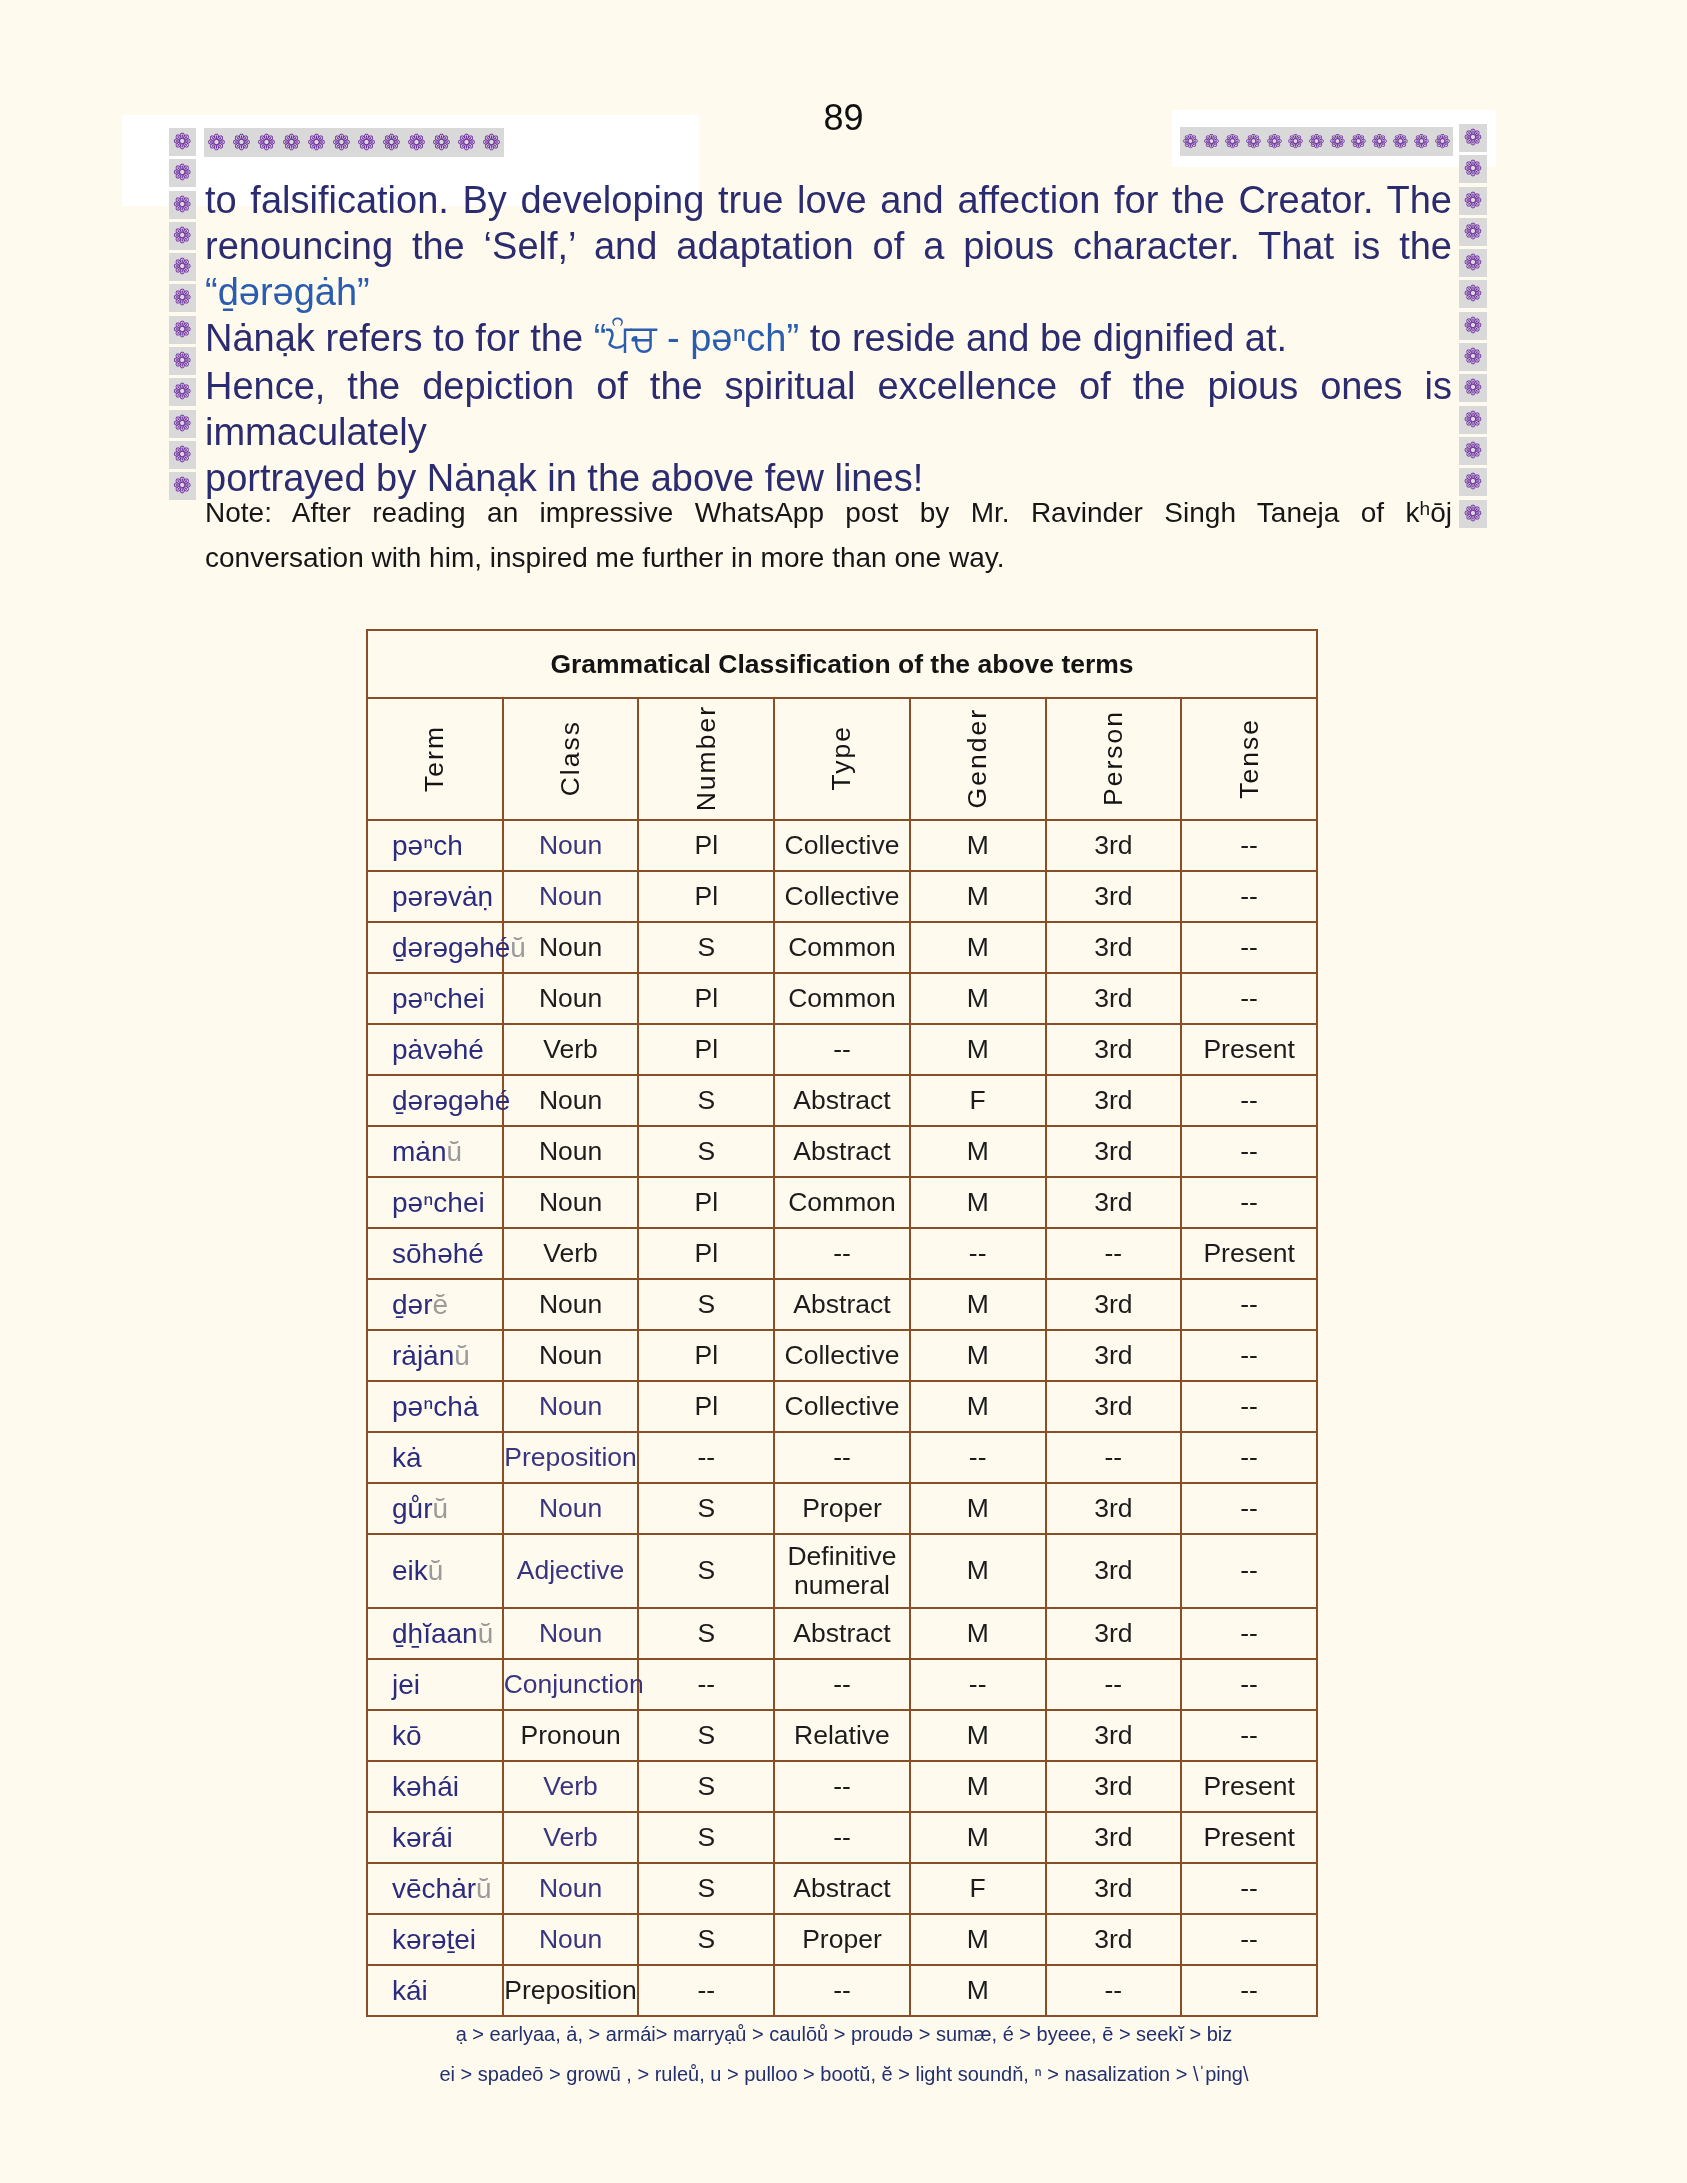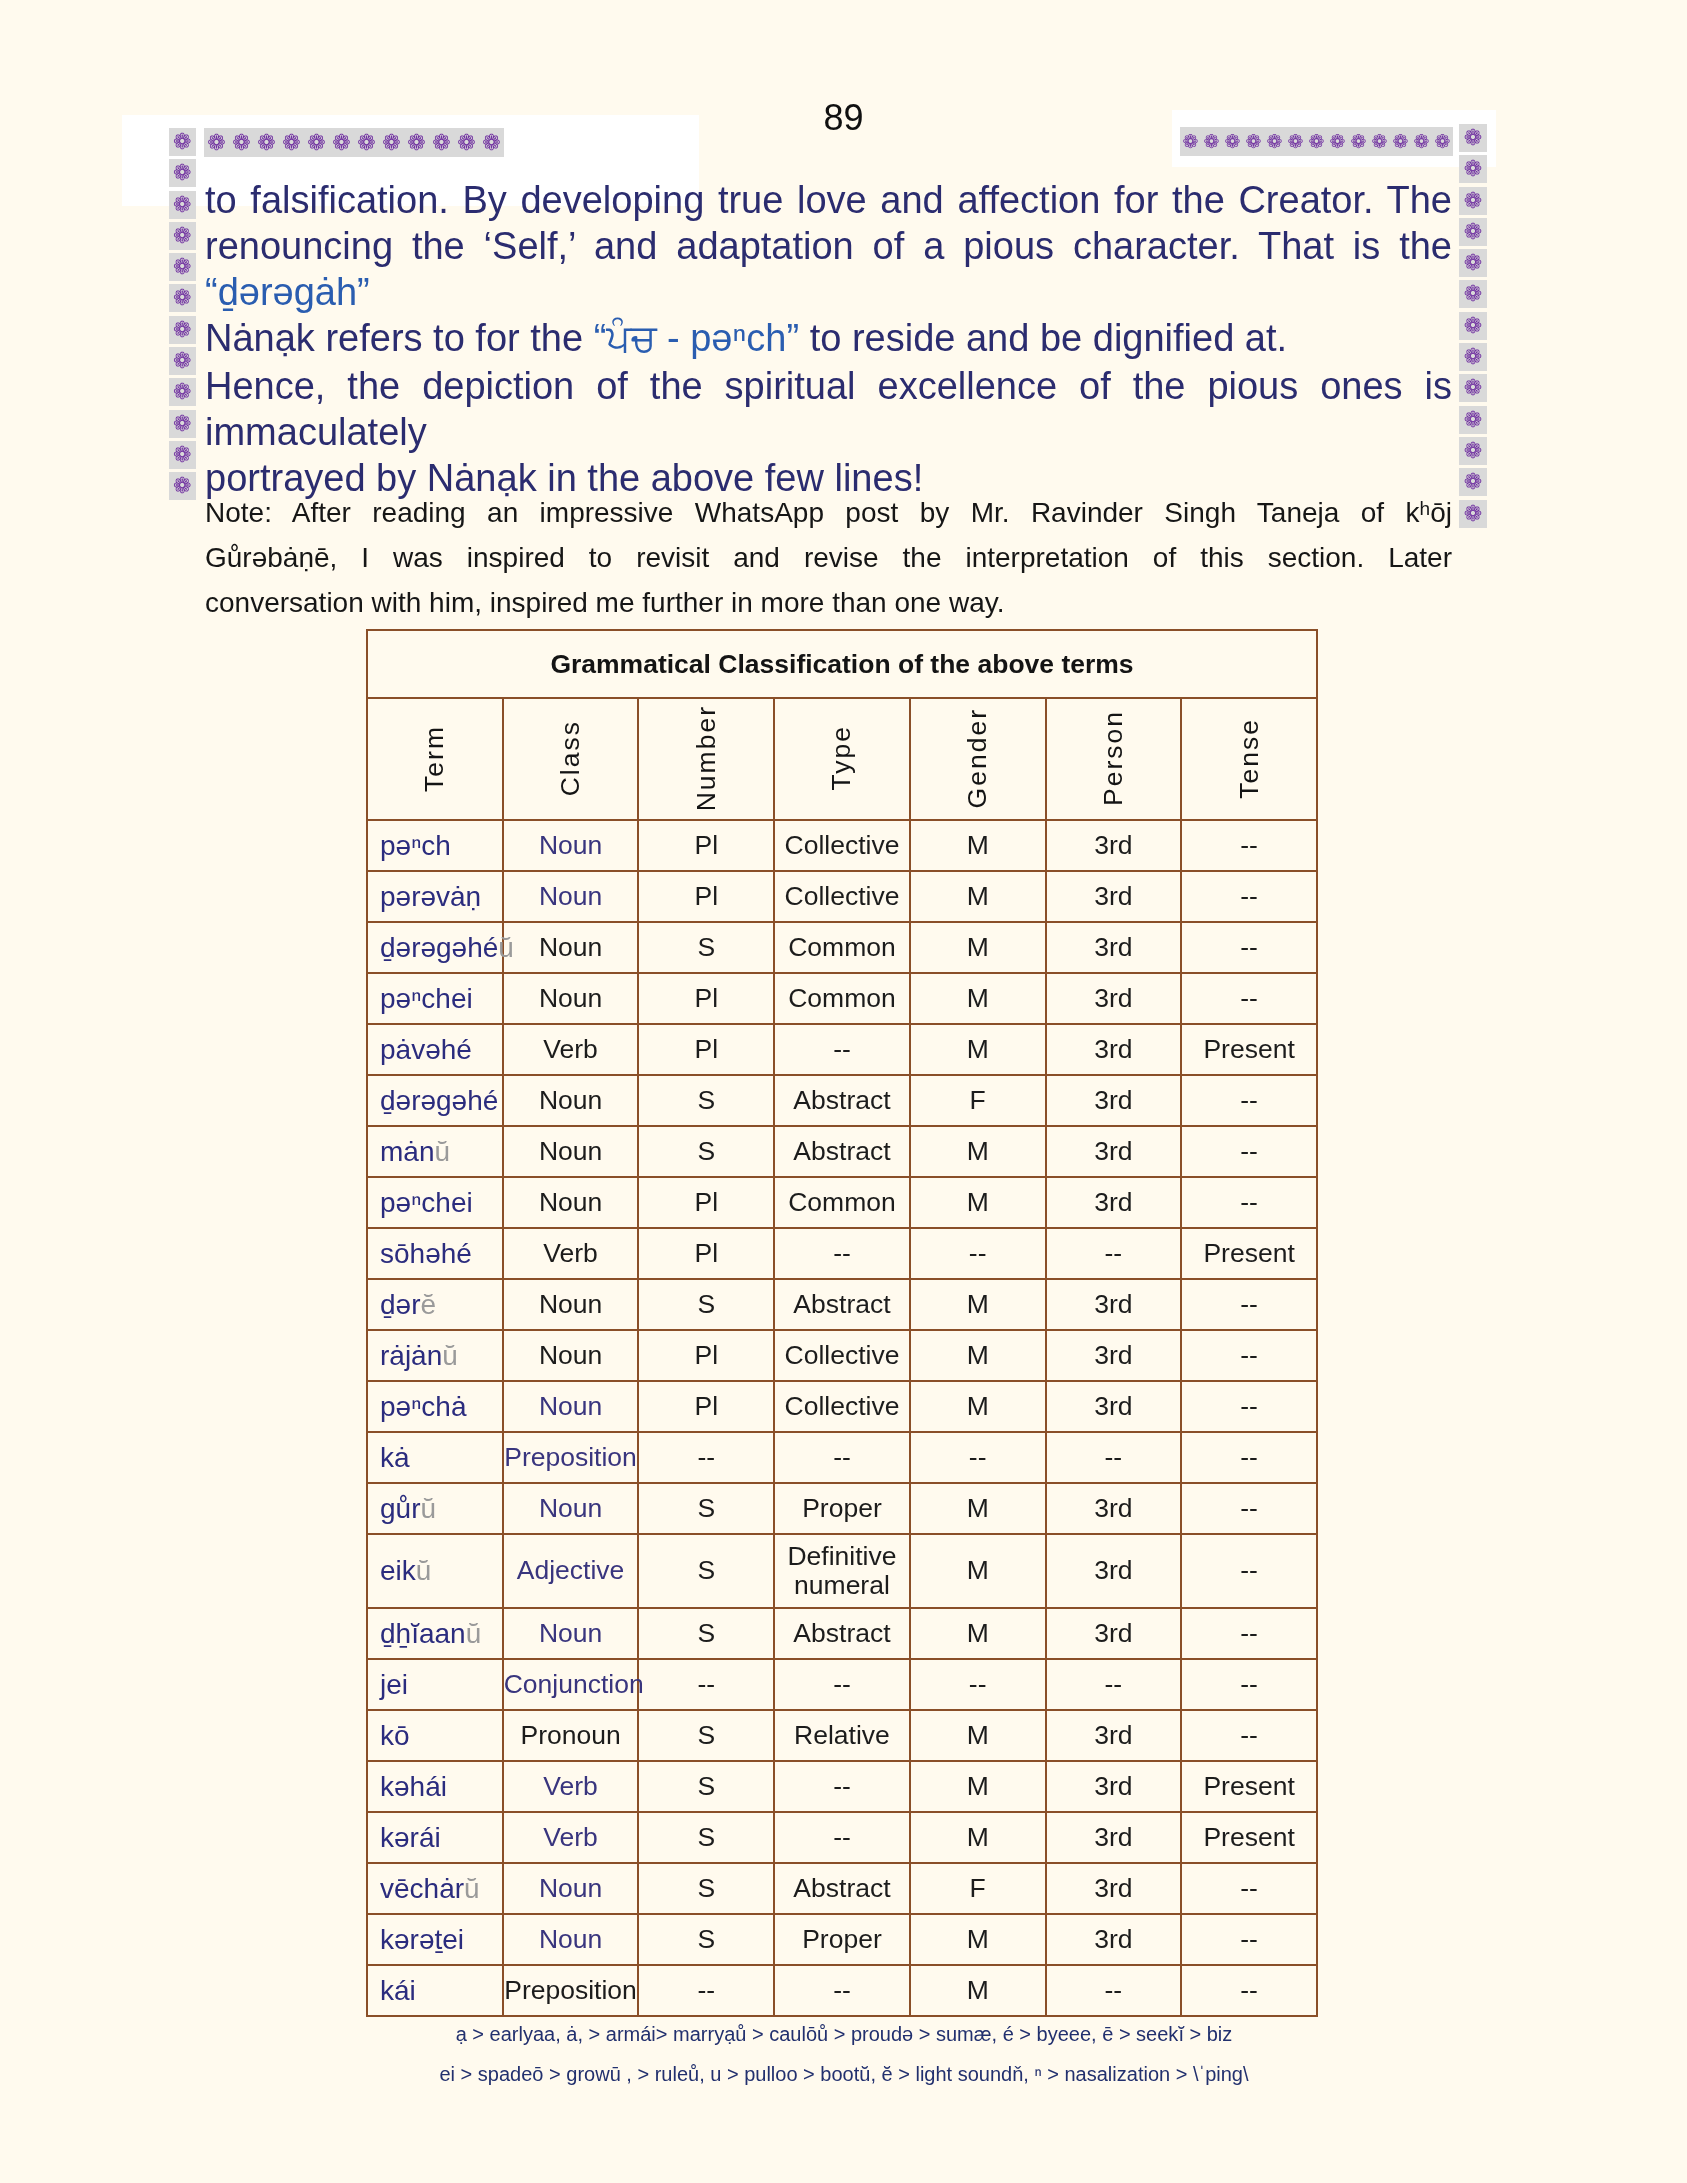--- a/index.html
+++ b/index.html
@@ -35,21 +35,21 @@
   .seg-gray{color:#9a9a9a}
   .tablewrap{position:absolute;left:366px;top:629px;width:952px}
   table{border-collapse:collapse;table-layout:fixed;width:952px;background:transparent}
   td,th{border:2px solid #8A4F28;padding:0;vertical-align:middle}
   .titlecell{height:66px;text-align:center;font-size:26.5px;color:#141414;font-weight:700}
   .hrow th{height:120px;text-align:center;background:transparent;font-weight:400}
   .vtxt{display:inline-block;writing-mode:vertical-rl;transform:rotate(180deg);
     font-size:26.5px;color:#141414;letter-spacing:2px;white-space:nowrap}
   tbody tr{height:51px}
   tbody tr.tall{height:74px}
-  .tdterm{text-align:left;padding-left:12px;font-size:28px;color:#2B2C7E}
+  .tdterm{text-align:left;padding-left:24px;font-size:28px;color:#2B2C7E}
   .tdc{text-align:center;font-size:26.5px;color:#1c1c1c;line-height:1.1}
   .cnavy{color:#39357E}
   .key{position:absolute;left:275px;width:1138px;display:flex;justify-content:center;
     font-size:20px;color:#22306E;white-space:nowrap}
   #key1{top:2023px}
   #key2{top:2063px}
   .kitem{display:inline-block}
 </style>
 </head>
 <body>
@@ -122,21 +122,20 @@
     <div class="pline just"><span>to falsification. By developing true love and affection for the Creator. The</span></div>
     <div class="pline just"><span>renouncing the ‘Self,’ and adaptation of a pious character. That is the </span><span class="seg-blue">“ḏərəgȧh”</span></div>
     <div class="pline"><span>Nȧnạk  refers to for the </span><span class="seg-blue">“ਪੰਚ - pəⁿch”</span><span> to reside and be dignified at.</span></div>
   </div>
 <div class="para" id="para-intro2">
     <div class="pline just"><span>Hence, the depiction of the spiritual excellence of the pious ones is immaculately</span></div>
     <div class="pline"><span>portrayed by Nȧnạk in the above few lines!</span></div>
   </div>
 <div class="para" id="para-note">
     <div class="pline just"><span>Note: After reading an impressive WhatsApp post by Mr. Ravinder Singh Taneja of kʰōj</span></div>
-    <div class="pline just"><span>Gůrəbȧṇē, I was inspired to revisit and revise the interpretation of this section. Later</span></div>
     <div class="pline"><span>conversation with him, inspired me further in more than one way.</span></div>
   </div>
 
 <div class="tablewrap">
   <table>
     <thead>
       <tr>
         <td class="titlecell" colspan="7">Grammatical Classification of the above terms</td>
       </tr>
       <tr class="hrow" id="header-row">

